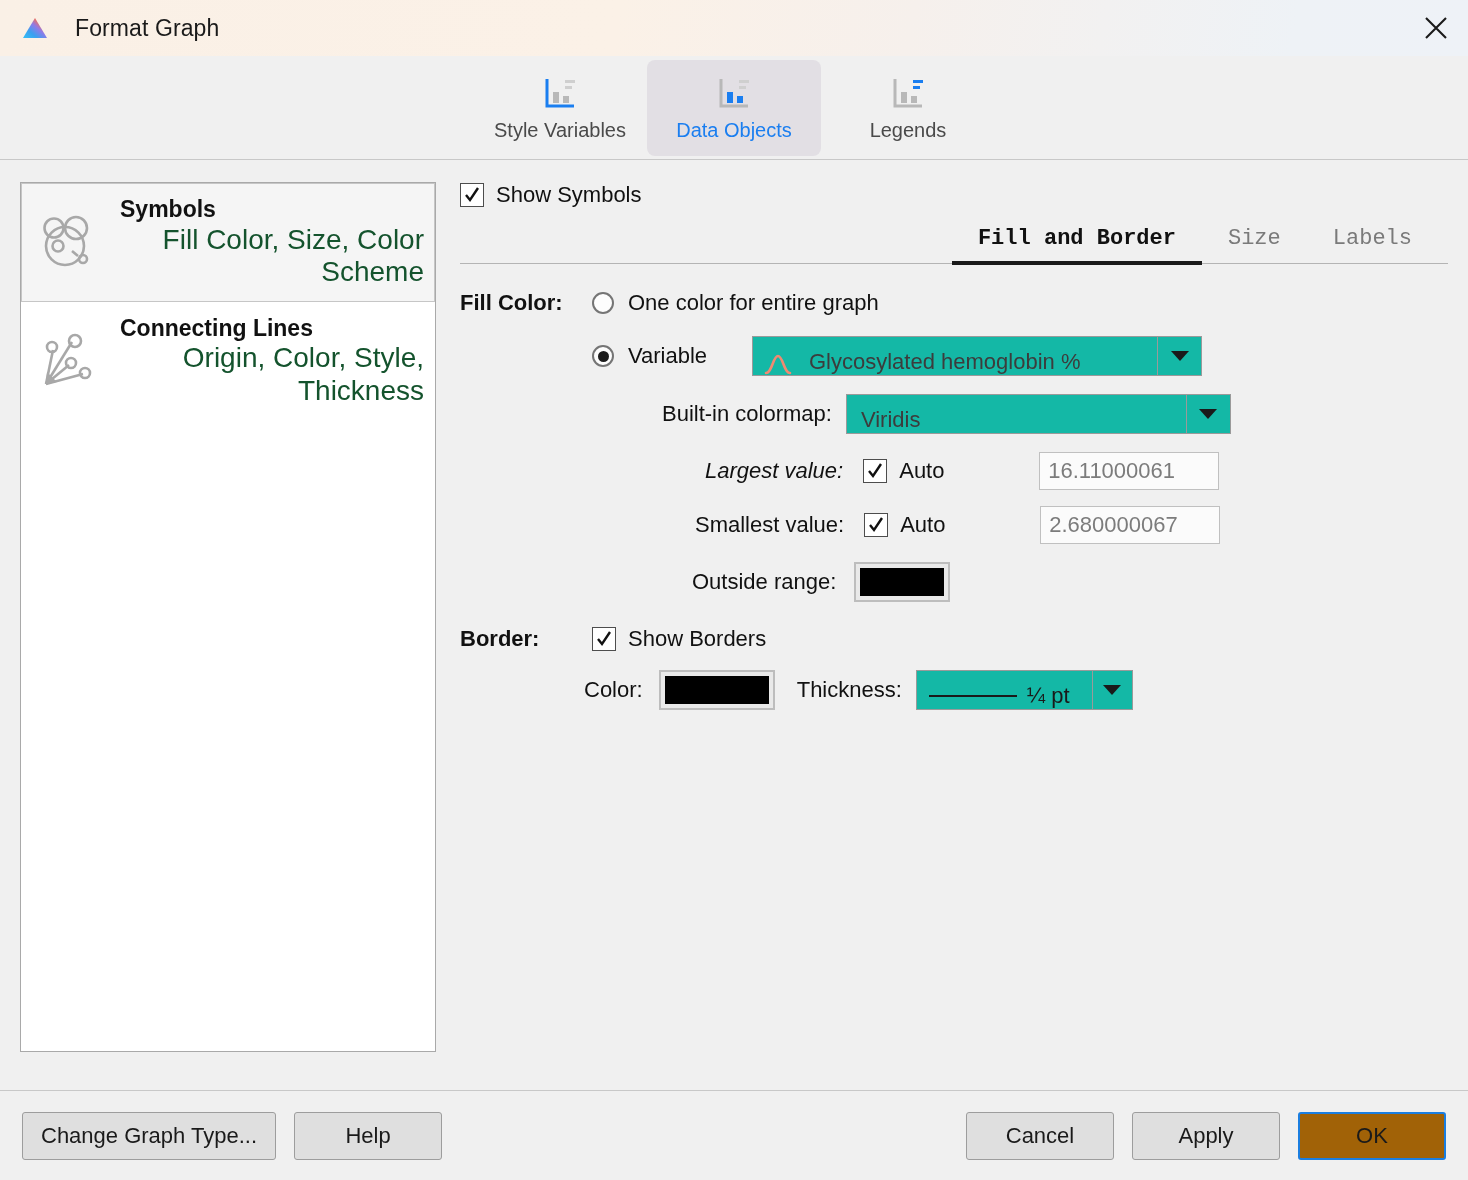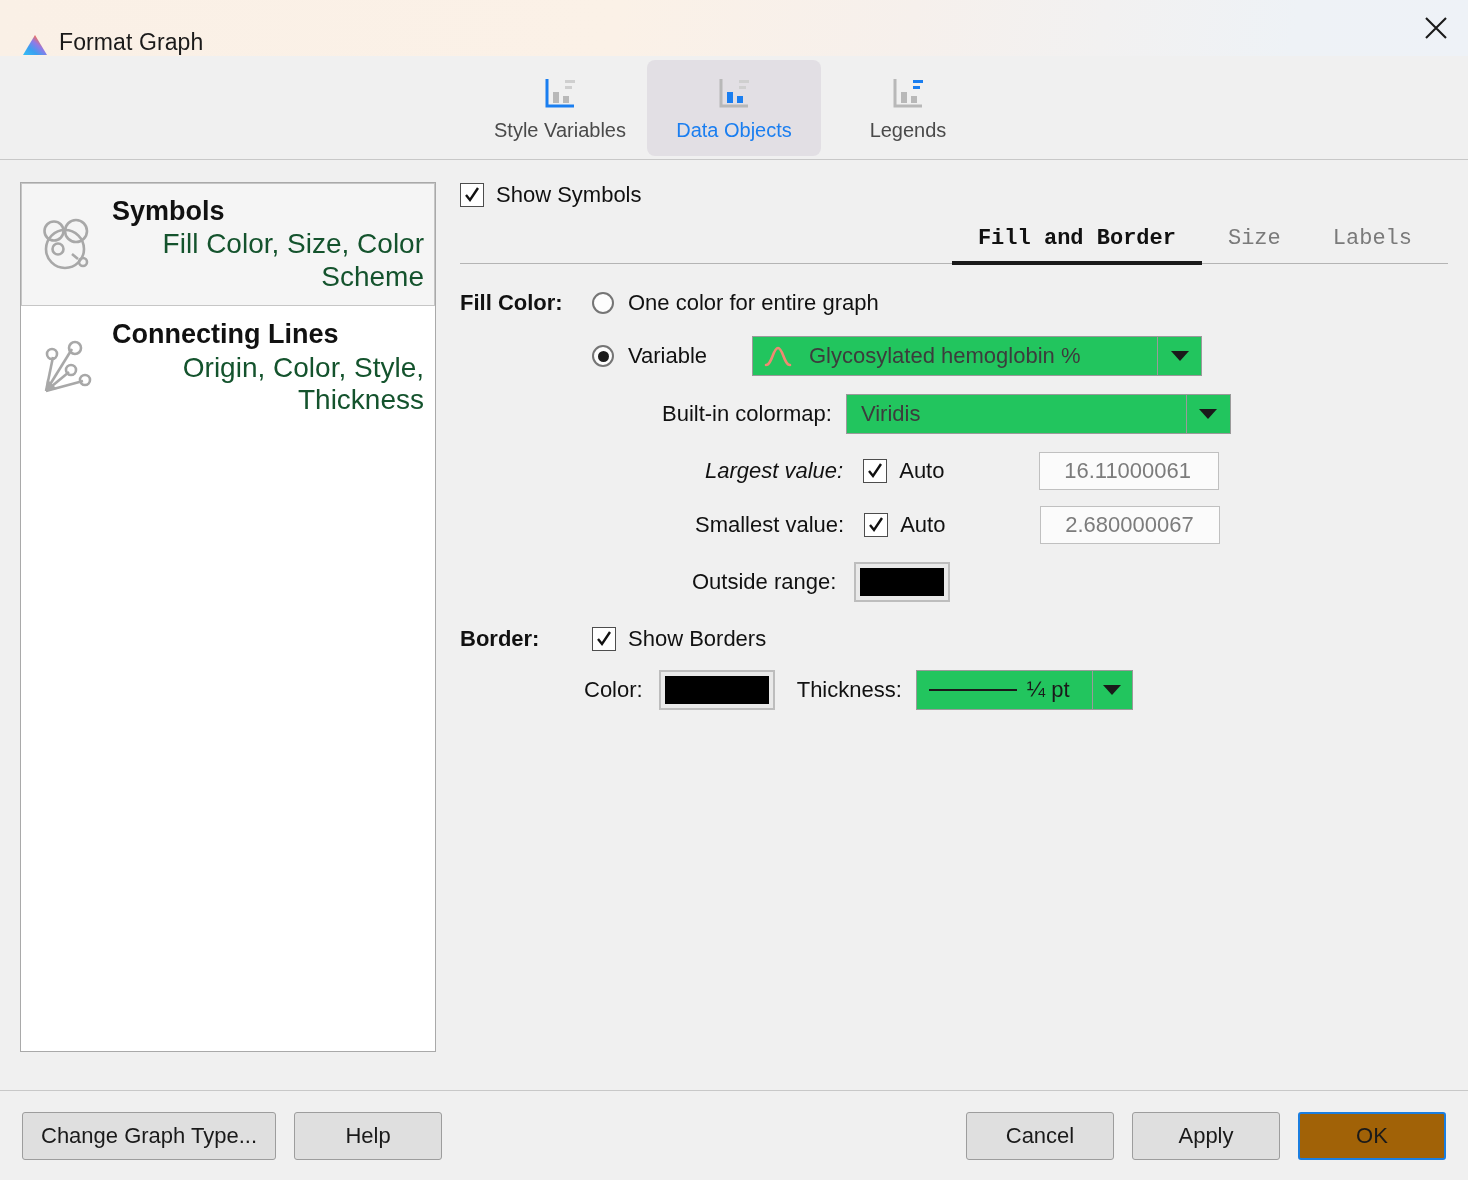--- a/index.html
+++ b/index.html
@@ -17,23 +17,24 @@
     display: flex;
     flex-direction: column;
   }
 
   
   .titlebar {
     height: 56px;
     flex: 0 0 56px;
     background: linear-gradient(100deg, #faf0e6 0%, #fbf1e7 42%, #f6f0ec 62%, #eef2f6 88%, #eef2f7 100%);
     display: flex;
-    align-items: flex-end;
+    align-items: center;
     padding: 0 0 0 22px;
     position: relative;
+    gap: 16px;
   }
   .app-logo { width: 26px; height: 22px; flex: 0 0 26px; margin-right: 11px; }
   .title-text {
     font-size: 23px;
     color: #1a1a1a;
     letter-spacing: .1px;
   }
   .close-btn {
     position: absolute; right: 0; top: 0;
     width: 64px; height: 56px;
@@ -97,21 +98,21 @@
     gap: 14px;
     cursor: pointer;
     border: 1px solid transparent;
   }
   .cat-item.selected {
     background: #f5f5f5;
     border: 1px solid #c6c6c6;
   }
   .cat-icon { width: 62px; flex: 0 0 62px; height: 62px; display:flex; align-items:center; justify-content:center; }
   .cat-texts { display: flex; flex-direction: column; gap: 1px; }
-  .cat-title { font-size: 27px; font-weight: bold; color: #111; line-height: 1.16; }
+  .cat-title { font-size: 23px; font-weight: bold; color: #111; line-height: 1.16; margin-left: 8px; }
   .cat-sub   { font-size: 28px; color: #14532d; line-height: 1.16; text-align: right; }
 
   
   .right-panel {
     flex: 1 1 auto;
     padding: 0 0 0 10px;
     min-width: 0;
   }
 
   .show-symbols-row {
@@ -164,25 +165,25 @@
     border-radius: 50%;
     border: 2px solid #757575;
     background: #fdfdfd;
     display: flex; align-items: center; justify-content: center;
     cursor: pointer;
     margin-right: 14px;
   }
   .radio .dot { width: 11px; height: 11px; border-radius: 50%; background: #1d1d1d; }
 
   .combo {
-    background: #22c55e;
+    background: #14b8a6;
     border: 1px solid #9a9a9a;
     height: 40px;
     display: flex;
-    align-items: center;
+    align-items: flex-end;
     cursor: pointer;
     position: relative;
   }
   .combo .combo-text {
     flex: 1 1 auto;
     font-size: 22px;
     color: #3c3c3c;
     padding: 0 8px 0 14px;
     white-space: nowrap;
     overflow: hidden;
@@ -200,21 +201,21 @@
     border-top: 10px solid #1a1a1a;
   }
 
   .txtinput {
     background: #fff;
     border: 1px solid #8d8d8d;
     height: 38px;
     font-size: 22px;
     color: #1a1a1a;
     display: flex; align-items: center;
-    padding: 0 24px;
+    padding: 0 8px;
   }
   .txtinput.readonly { color: #7c7c7c; background: #fbfbfb; border-color: #c0c0c0; }
 
   .spinner {
     display: flex; align-items: stretch; height: 40px;
   }
   .spinner .sp-field {
     width: 82px;
     background: #fff;
     border: 1px solid #8d8d8d;

